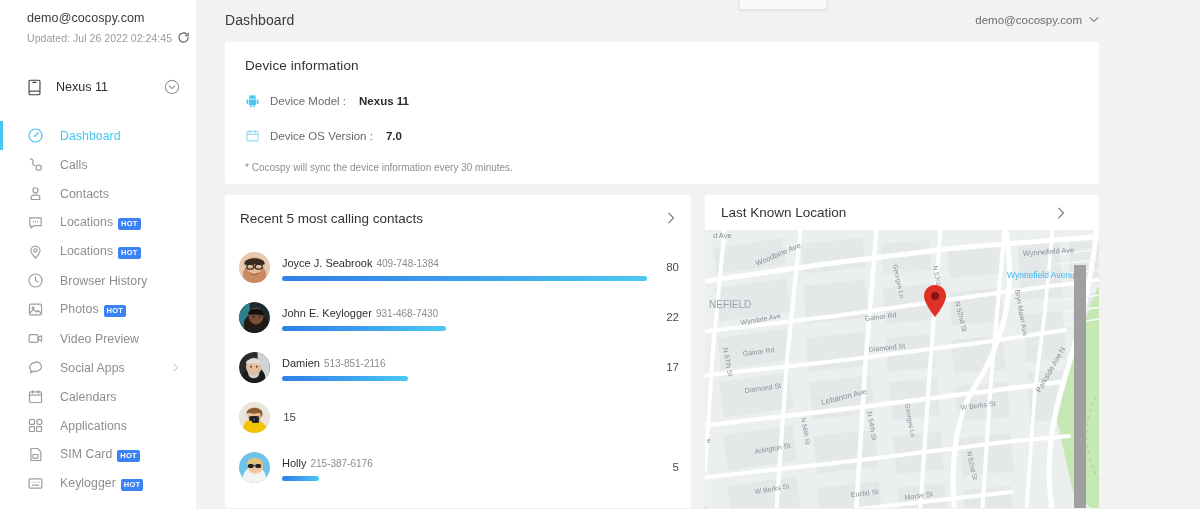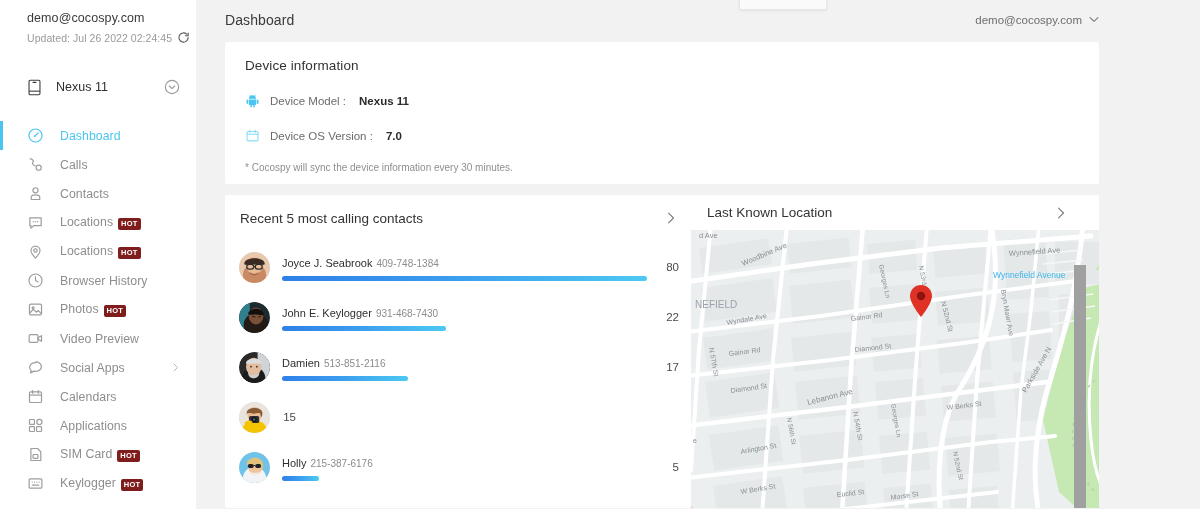--- a/index.html
+++ b/index.html
@@ -39,21 +39,21 @@
   .menu-item .mi-icon { width: 17px; height: 17px; flex: 0 0 17px; color: #9d9d9d; display:block; }
   .menu-item .mi-label { font-size: 12.3px; color: #8e8e8e; letter-spacing: .05px; white-space: nowrap; }
   .menu-item.active { background: #fff; }
   .menu-item.active::before {
     content:""; position:absolute; left:0; top:0; width:3px; height:100%;
     background:#49c5f0;
   }
   .menu-item.active .mi-icon { color: #49c5f0; }
   .menu-item.active .mi-label { color: #49c5f0; }
   .hot {
-    display: inline-block; background: #7f1d1d; color: #fff;
+    display: inline-block; background: #3b82f6; color: #fff;
     font-size: 7.5px; font-weight: bold; line-height: 1;
     padding: 2.5px 3px 2.5px 3px; border-radius: 2px;
     margin-left: 5px; vertical-align: 1px; letter-spacing: .2px; text-align: center;
   }
   .mi-right-chev { margin-left: auto; margin-right: 16px; width: 9px; height: 9px; color: #b5b5b5; display:block;}
   .sb-label-wrap { display: flex; align-items: baseline; }
 
   
   .main { flex: 1; height: 509px; background: #f2f2f2; position: relative; overflow: hidden; }
   .topbar { height: 39px; display: flex; align-items: center; padding: 0 13px 0 29px; position: relative; }
@@ -74,21 +74,21 @@
     position: relative;
   }
   .card-title { font-size: 13.5px; color: #333; letter-spacing: .1px; }
   .dev-row { display: flex; align-items: center; gap: 10px; margin-top: 20px; }
   .dev-ico { width: 15px; height: 15px; display:block; }
   .dev-lbl { font-size: 11.5px; color: #6b6b6b; }
   .dev-val { font-size: 11.5px; color: #2b2b2b; font-weight: bold; margin-left: 3px; }
   .dev-note { font-size: 10px; color: #8f8f8f; margin-top: 19px; }
 
   
-  .bottom-row { display: flex; gap: 0; margin: 11px 13px 0 29px; height: 313px; }
+  .bottom-row { display: flex; gap: 14px; margin: 11px 13px 0 29px; height: 313px; }
 
   .contacts-card { width: 466px; flex: 0 0 466px; padding: 0; position: relative; overflow: hidden; }
   .cc-head {
     display: flex; align-items: center; height: 38px;
     padding: 0 16px 0 15px; margin-top: 4px;
   }
   .cc-title { font-size: 13.5px; color: #333; }
   .cc-arrow { margin-left: auto; width: 9px; height: 14px; color: #808080; display:block; cursor:pointer;}
   .cc-list { padding: 5px 0 0 0; }
   .cc-item { display: flex; align-items: center; height: 50px; padding: 0 0 0 14px; }

